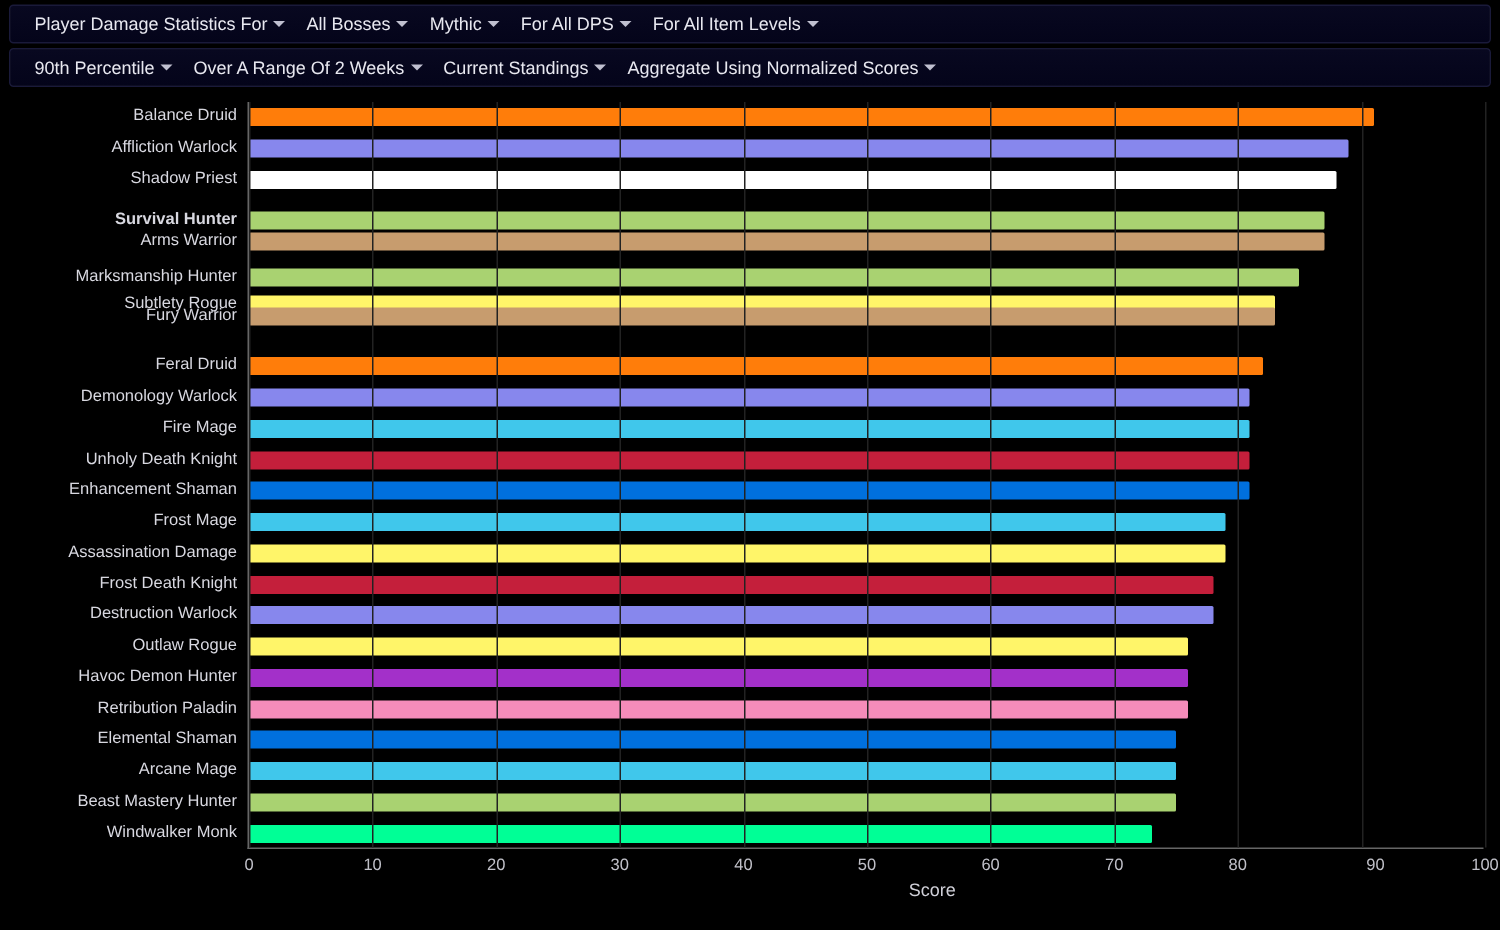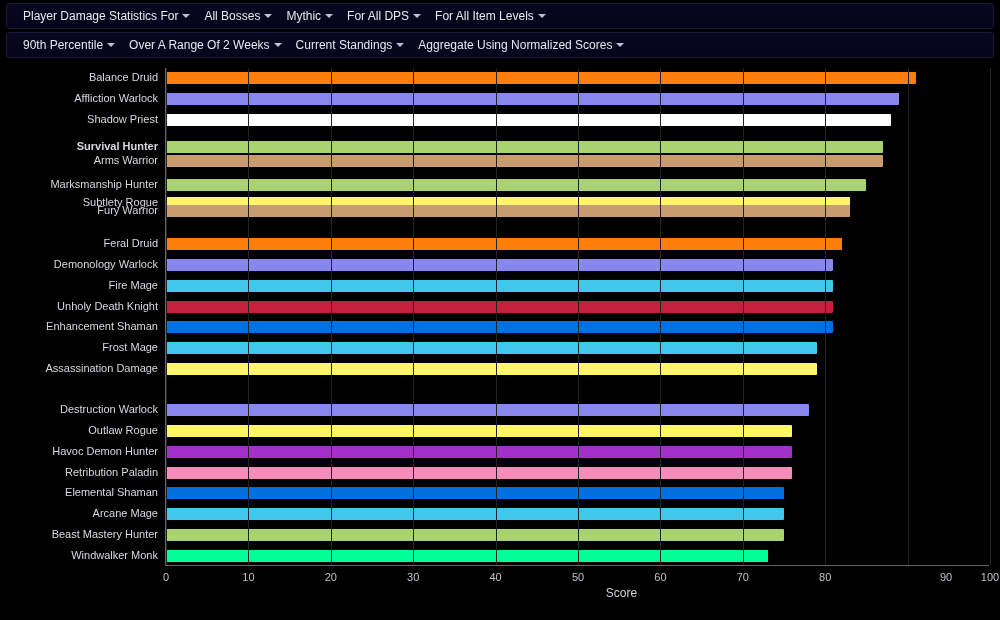--- a/index.html
+++ b/index.html
@@ -205,20 +205,24 @@
           <div class="label">Enhancement Shaman</div>
           <div class="bar" style="width: 667.44px; background: rgb(0, 112, 222);"></div>
         </div>
         <div class="row" style="top: 274.125px;">
           <div class="label">Frost Mage</div>
           <div class="bar" style="width: 650.96px; background: rgb(64, 199, 235);"></div>
         </div>
         <div class="row" style="top: 294.875px;">
           <div class="label">Assassination Damage</div>
           <div class="bar" style="width: 650.96px; background: rgb(255, 245, 105);"></div>
+        </div>
+        <div class="row" style="top: 315.625px;">
+          <div class="label">Frost Death Knight</div>
+          <div class="bar" style="width: 642.72px; background: rgb(196, 31, 59);"></div>
         </div>
         <div class="row" style="top: 336.375px;">
           <div class="label">Destruction Warlock</div>
           <div class="bar" style="width: 642.72px; background: rgb(135, 135, 237);"></div>
         </div>
         <div class="row" style="top: 357.125px;">
           <div class="label">Outlaw Rogue</div>
           <div class="bar" style="width: 626.24px; background: rgb(255, 245, 105);"></div>
         </div>
         <div class="row" style="top: 377.875px;">
@@ -259,17 +263,17 @@
       <div class="x-tick" style="left: 329.6px;">40</div>
       <div class="grid-v" style="left: 412px;"></div>
       <div class="x-tick" style="left: 412px;">50</div>
       <div class="grid-v" style="left: 494.4px;"></div>
       <div class="x-tick" style="left: 494.4px;">60</div>
       <div class="grid-v" style="left: 576.8px;"></div>
       <div class="x-tick" style="left: 576.8px; text-align: center;">70</div>
       <div class="grid-v" style="left: 659.2px;"></div>
       <div class="x-tick" style="left: 659.2px;">80</div>
       <div class="grid-v" style="left: 741.6px;"></div>
-      <div class="x-tick" style="left: 780px; text-align: center;">90</div>
+      <div class="x-tick" style="left: 751px; text-align: center;">90</div>
       <div class="grid-v" style="left: 824px;"></div>
       <div class="x-tick" style="left: 824px;">100</div>
     </div>
 </div>
 
 </body></html>

